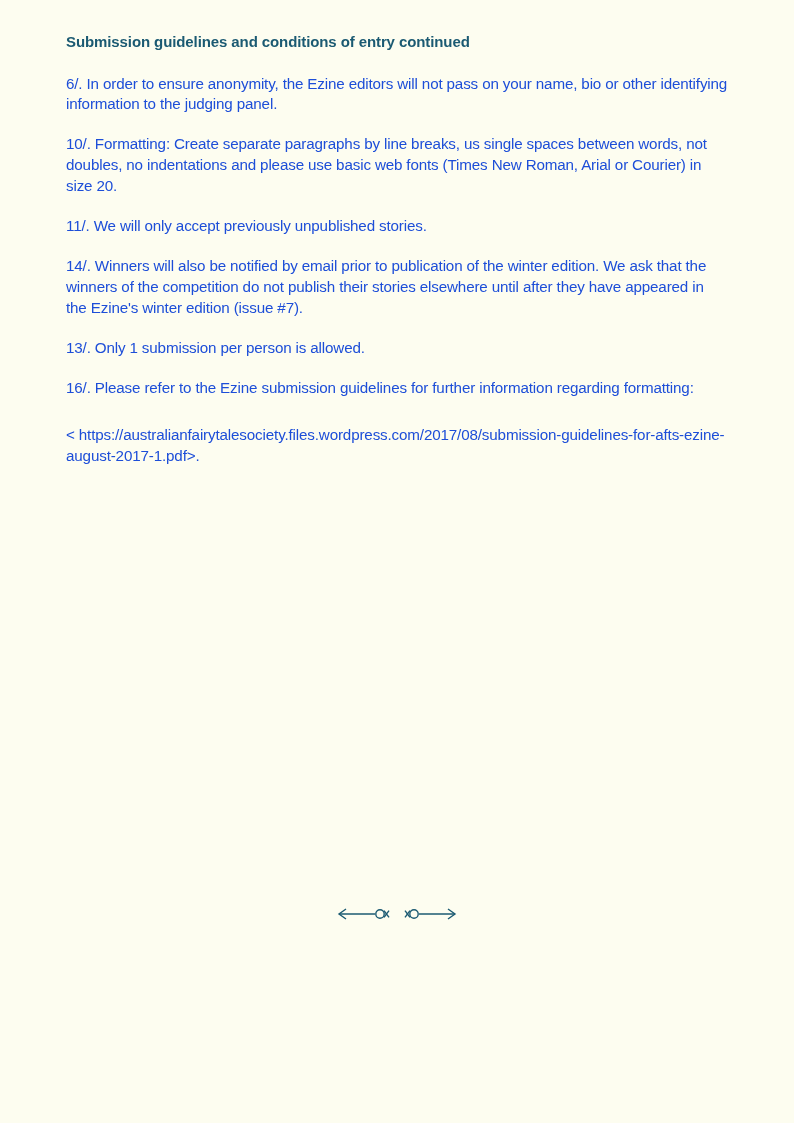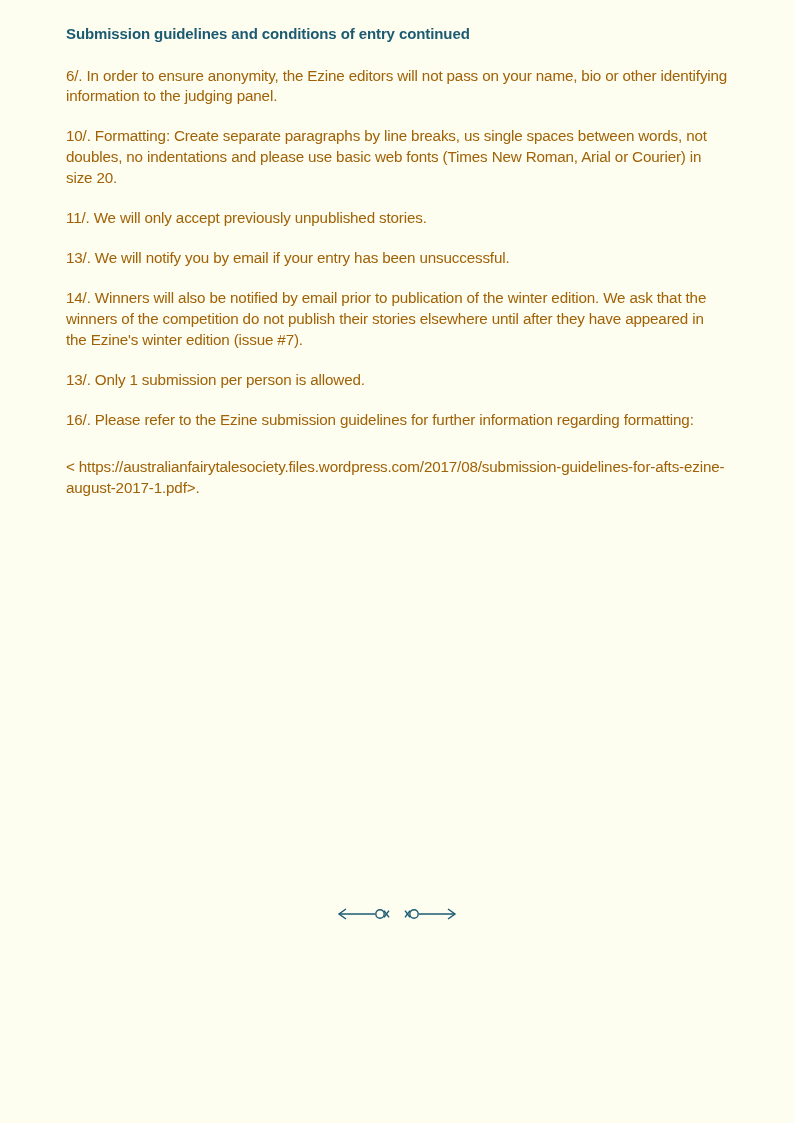--- a/index.html
+++ b/index.html
@@ -12,34 +12,34 @@
     background: #fdfdf0;
     font-family: "Liberation Sans", sans-serif;
     color: #1b5a72;
     overflow: hidden;
   }
   .page {
     position: relative;
     width: 794px;
     height: 1123px;
     box-sizing: border-box;
-    padding: 24px 66px 0 66px;
+    padding: 32px 66px 0 66px;
   }
   .doc-title {
     font-size: 15px;
     font-weight: bold;
     color: #1b5a72;
     letter-spacing: -0.1px;
     margin: 0 0 22px 0;
     line-height: 1.3;
   }
   .clause {
     font-size: 15.2px;
     line-height: 1.38;
-    color: #a16207;
+    color: #1d4ed8;
     margin: 0 0 19px 0;
     letter-spacing: -0.15px;
     max-width: 700px;
   }
   .clause.link-clause {
     margin-top: 26px;
   }
   .divider {
     position: absolute;
     left: 0;
@@ -56,21 +56,20 @@
 </head>
 <body>
 
 <div class="page">
 
   <h1 class="doc-title">Submission guidelines and conditions of entry continued</h1>
 
   <p class="clause">6/. In order to ensure anonymity, the Ezine editors will not pass on your name, bio or other identifying information to the judging panel.</p>
   <p class="clause">10/. Formatting: Create separate paragraphs by line breaks, us single spaces between words, not doubles, no indentations and please use basic web fonts (Times New Roman, Arial or Courier) in size 20.</p>
   <p class="clause">11/. We will only accept previously unpublished stories.</p>
-  <p class="clause">13/. We will notify you by email if your entry has been unsuccessful.</p>
   <p class="clause">14/. Winners will also be notified by email prior to publication of the winter edition. We ask that the winners of the competition do not publish their stories elsewhere until after they have appeared in the Ezine's winter edition (issue #7).</p>
   <p class="clause">13/. Only 1 submission per person is allowed.</p>
   <p class="clause">16/. Please refer to the Ezine submission guidelines for further information regarding formatting:</p>
 
   <p class="clause link-clause">&lt; https://australianfairytalesociety.files.wordpress.com/2017/08/submission-guidelines-for-afts-ezine-august-2017-1.pdf&gt;.</p>
 
   <div class="divider">
     <svg width="124" height="18" viewBox="0 0 124 18">
       <g stroke="#1b5a72" stroke-width="1.4" fill="none">
         <line x1="4" y1="9" x2="40" y2="9"></line>

